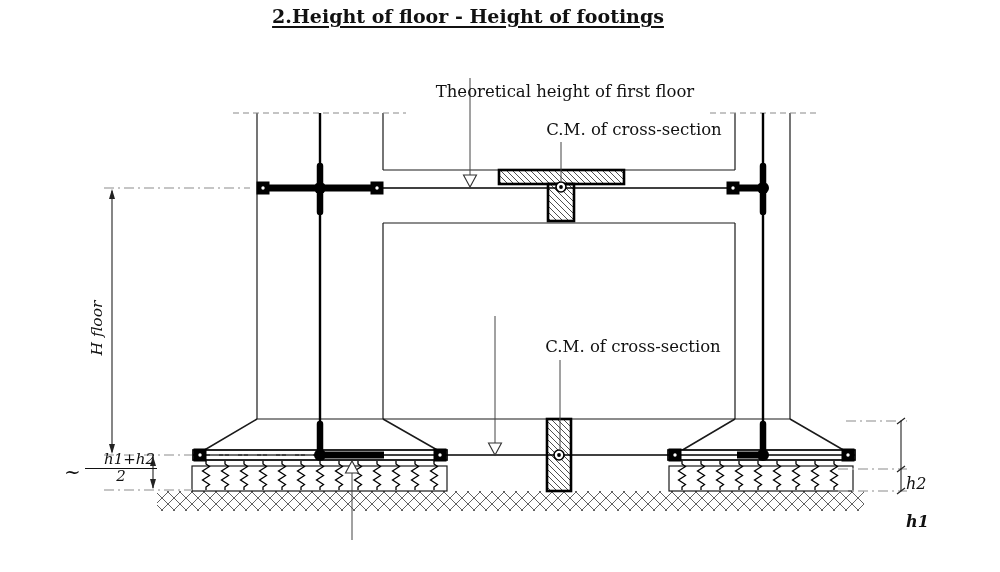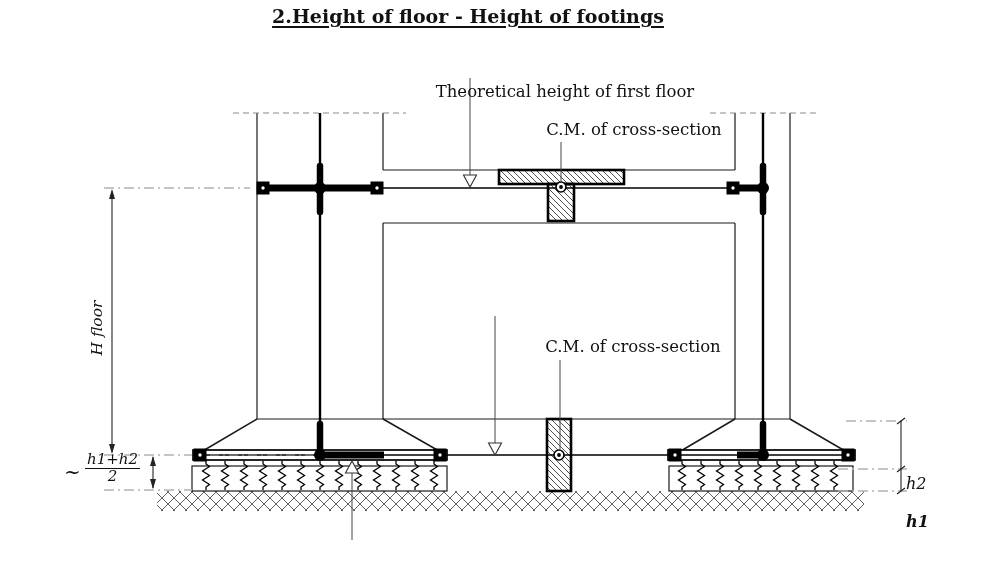--- a/index.html
+++ b/index.html
@@ -7,21 +7,21 @@
          font-family:"DejaVu Serif", serif;color:#111;}
   #stage svg{position:absolute;left:0;top:0;}
   .lbl{position:absolute;white-space:nowrap;font-size:16.5px;color:#111;transform:translateX(-50%);}
   .title{position:absolute;white-space:nowrap;font-size:19px;font-weight:bold;
          text-decoration:underline;text-decoration-thickness:2px;text-underline-offset:3px;
          transform:translateX(-50%);}
   .dim{position:absolute;white-space:nowrap;font-style:italic;font-size:16px;margin-top:44px;}
   .hfloor{position:absolute;white-space:nowrap;font-style:italic;font-size:15.5px;
           transform:translate(-50%,-50%) rotate(-90deg);}
   .frac{position:absolute;text-align:center;font-style:italic;font-size:15px;line-height:1.05;}
-  .frac .num{padding:0 2px;}
+  .frac .num{padding:0 2px;margin-left:17px;}
   .frac .den{border-top:1.4px solid #111;padding:0 2px;}
   .approx{position:absolute;font-size:20px;}
 </style>
 </head>
 <body>
 
 <div id="stage">
 
 <svg width="1000" height="572" viewBox="0 0 1000 572">
   <defs>

